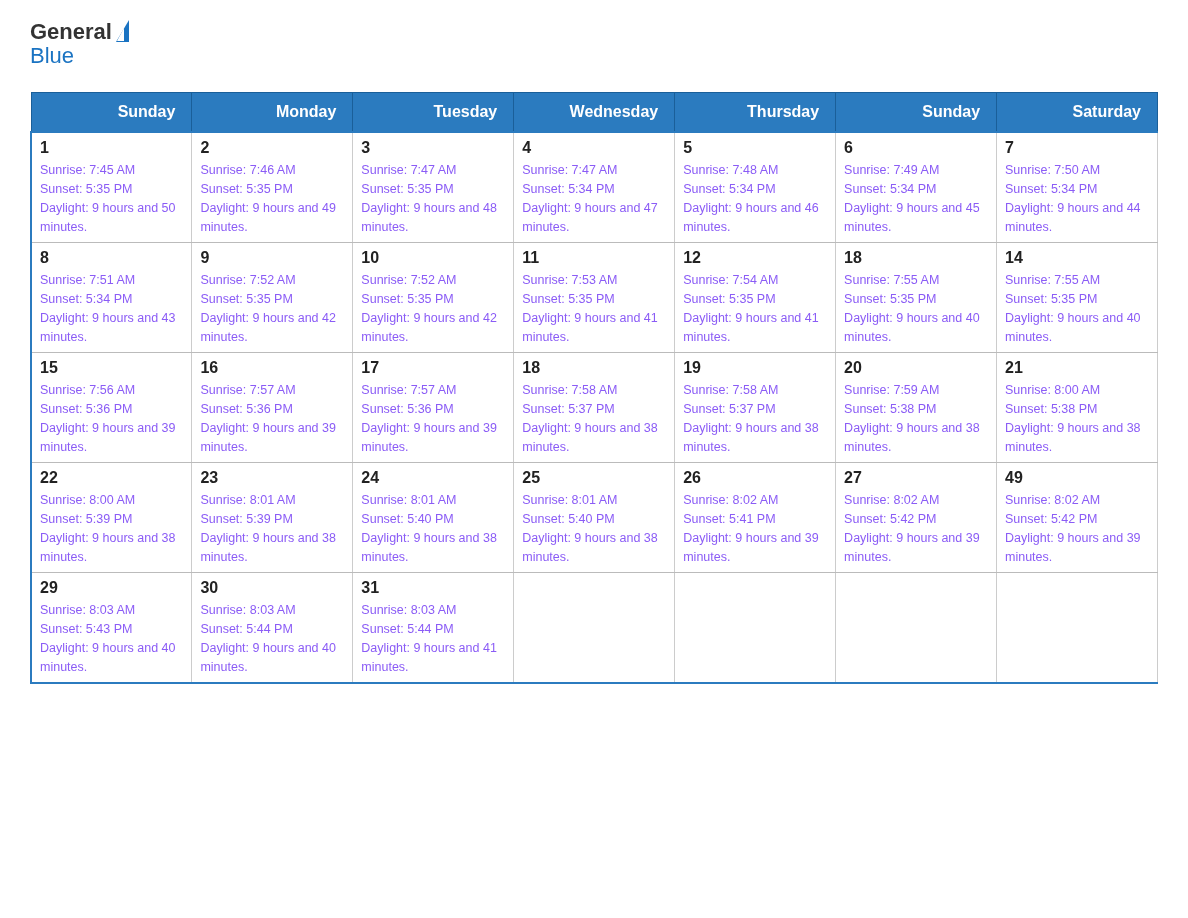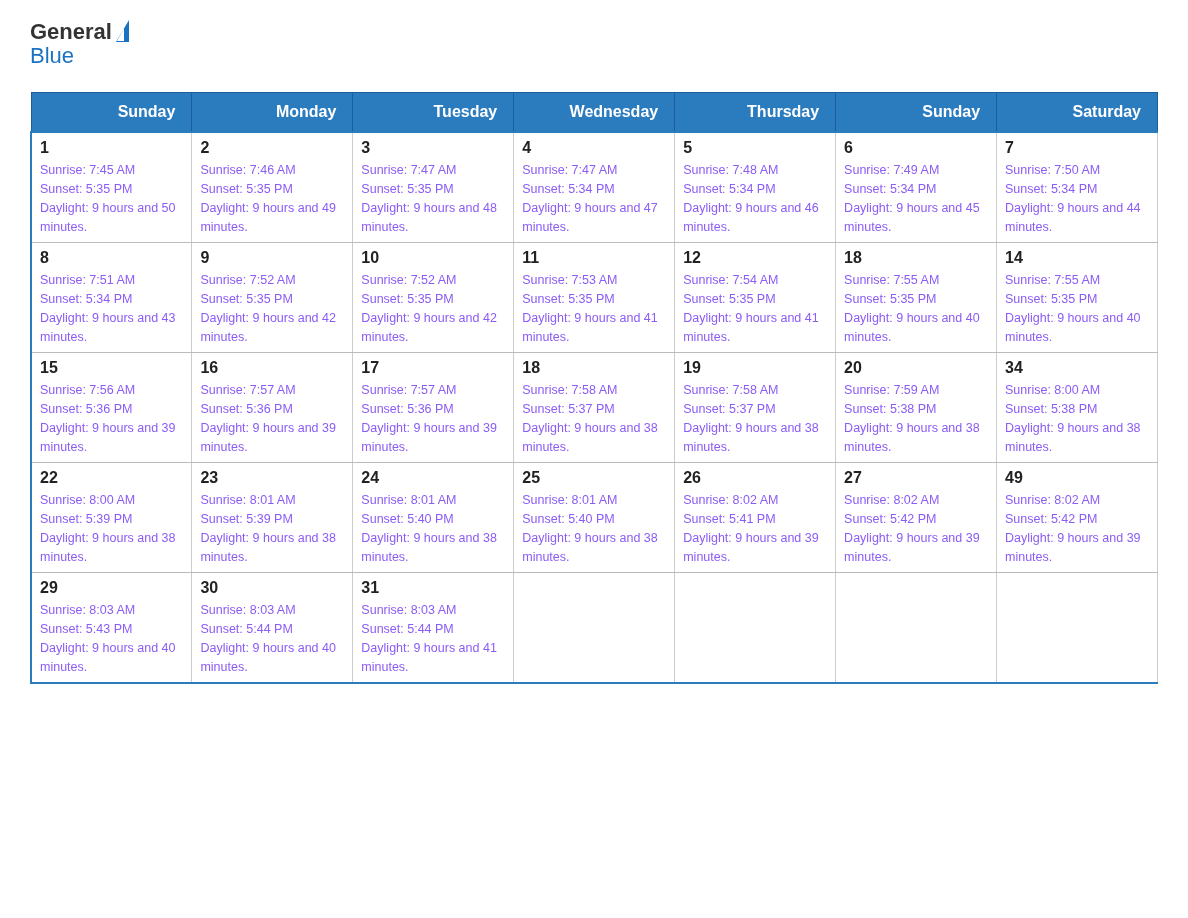--- a/index.html
+++ b/index.html
@@ -173,21 +173,21 @@
         <td><span class="day-num">16</span>
         <span class="day-info">Sunrise: 7:57 AM<br>Sunset: 5:36 PM<br>Daylight: 9 hours and 39 minutes.</span></td>
         <td><span class="day-num">17</span>
         <span class="day-info">Sunrise: 7:57 AM<br>Sunset: 5:36 PM<br>Daylight: 9 hours and 39 minutes.</span></td>
         <td><span class="day-num">18</span>
         <span class="day-info">Sunrise: 7:58 AM<br>Sunset: 5:37 PM<br>Daylight: 9 hours and 38 minutes.</span></td>
         <td><span class="day-num">19</span>
         <span class="day-info">Sunrise: 7:58 AM<br>Sunset: 5:37 PM<br>Daylight: 9 hours and 38 minutes.</span></td>
         <td><span class="day-num">20</span>
         <span class="day-info">Sunrise: 7:59 AM<br>Sunset: 5:38 PM<br>Daylight: 9 hours and 38 minutes.</span></td>
-        <td><span class="day-num">34</span>
+        <td><span class="day-num">21</span>
         <span class="day-info">Sunrise: 8:00 AM<br>Sunset: 5:38 PM<br>Daylight: 9 hours and 38 minutes.</span></td>
       </tr>
       <tr>
         <td><span class="day-num">22</span>
         <span class="day-info">Sunrise: 8:00 AM<br>Sunset: 5:39 PM<br>Daylight: 9 hours and 38 minutes.</span></td>
         <td><span class="day-num">23</span>
         <span class="day-info">Sunrise: 8:01 AM<br>Sunset: 5:39 PM<br>Daylight: 9 hours and 38 minutes.</span></td>
         <td><span class="day-num">24</span>
         <span class="day-info">Sunrise: 8:01 AM<br>Sunset: 5:40 PM<br>Daylight: 9 hours and 38 minutes.</span></td>
         <td><span class="day-num">25</span>

